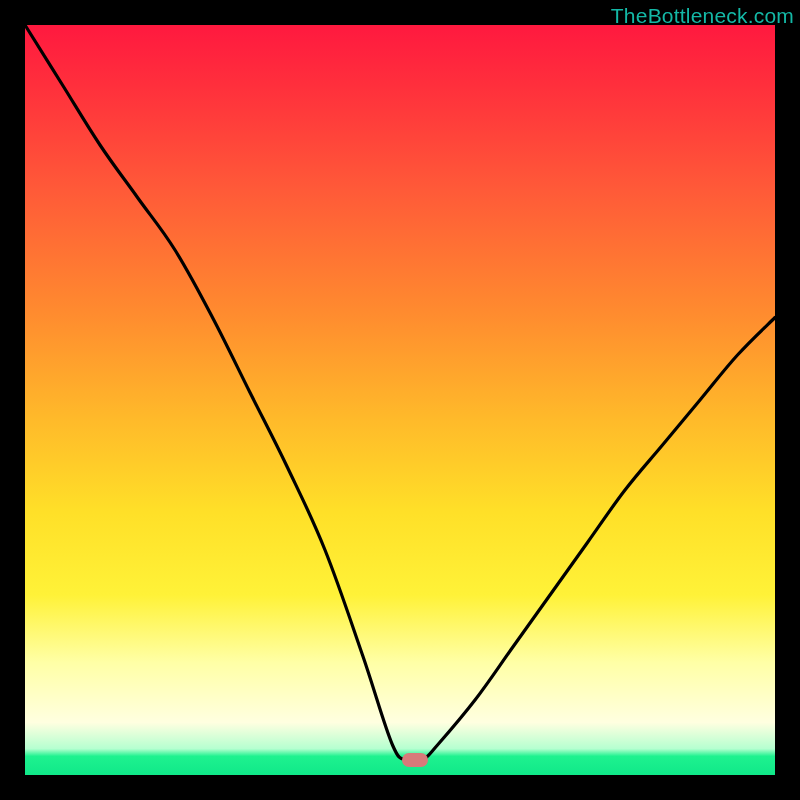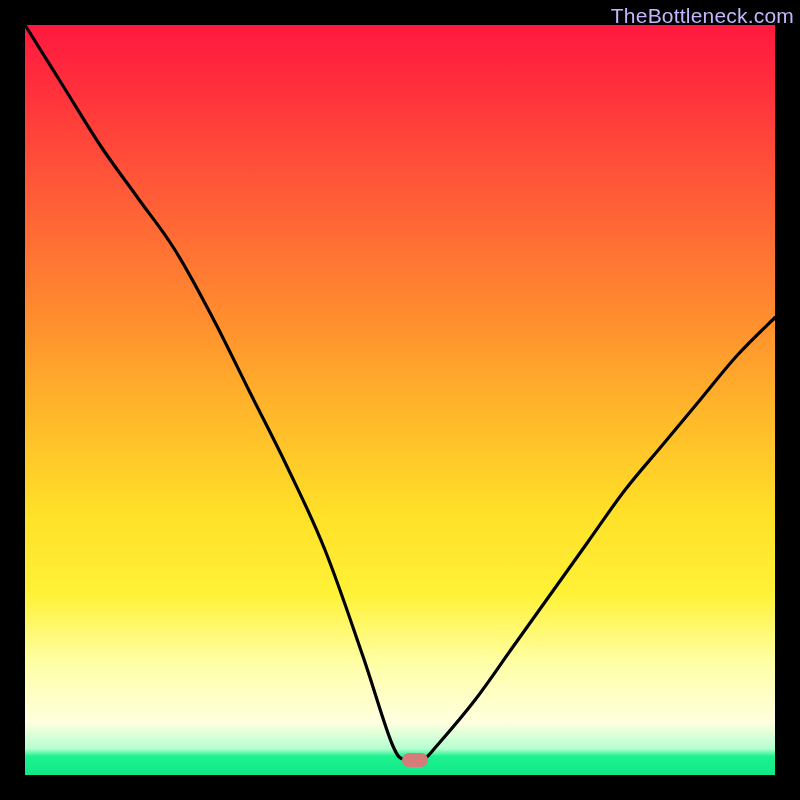--- a/index.html
+++ b/index.html
@@ -53,21 +53,21 @@
     width: 26px;
     height: 14px;
     border-radius: 7px;
     background: #d77a7a;
     transform: translate(-50%, -50%);
   }
   .watermark {
     position: absolute;
     top: 4px;
     right: 6px;
-    color: #c4b5fd;
+    color: #14b8a6;
     font-size: 21px;
     letter-spacing: 0.2px;
     font-weight: 400;
   }
 </style>
 </head>
 <body>
 
 <div class="frame">
 

